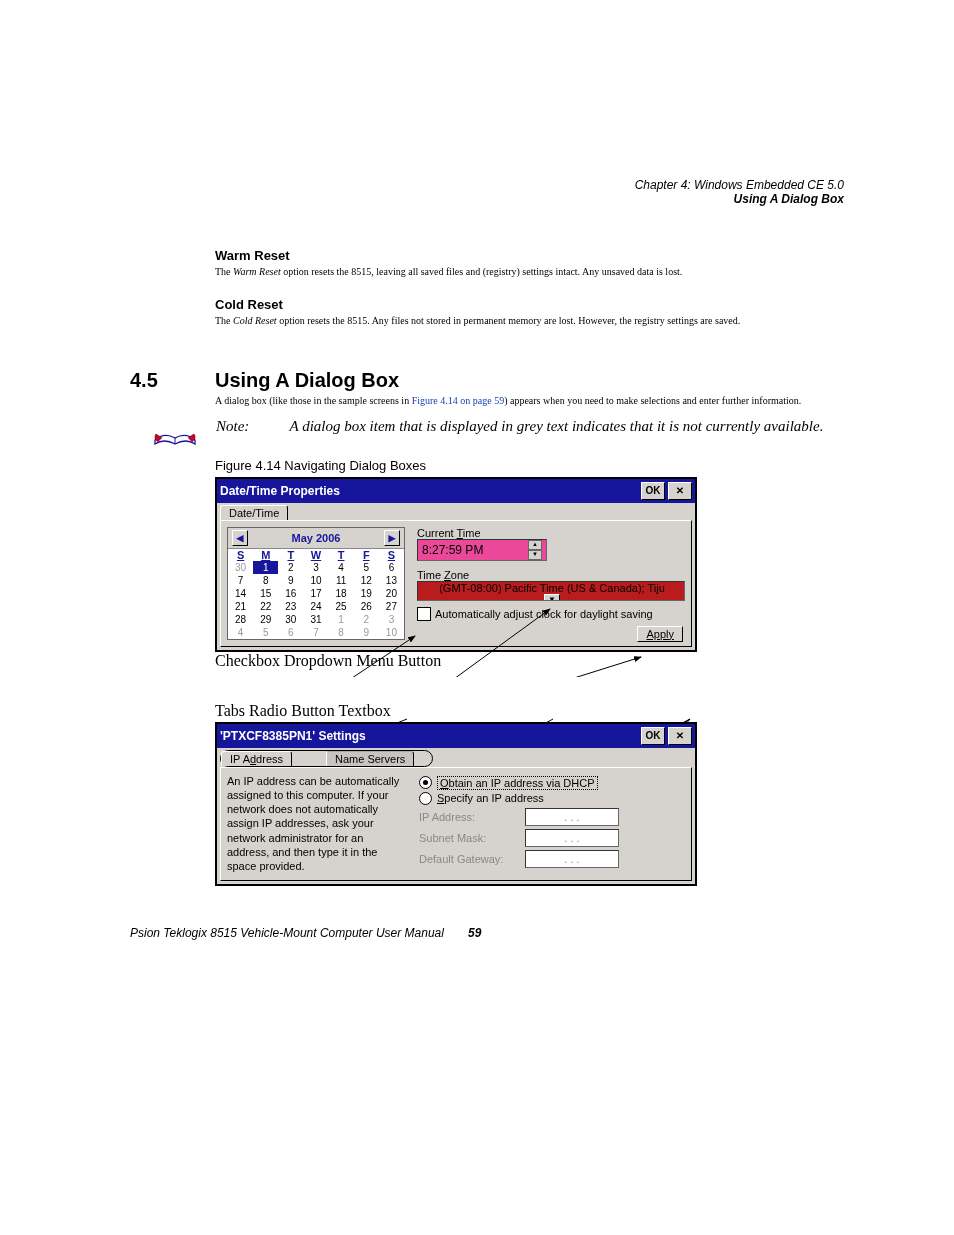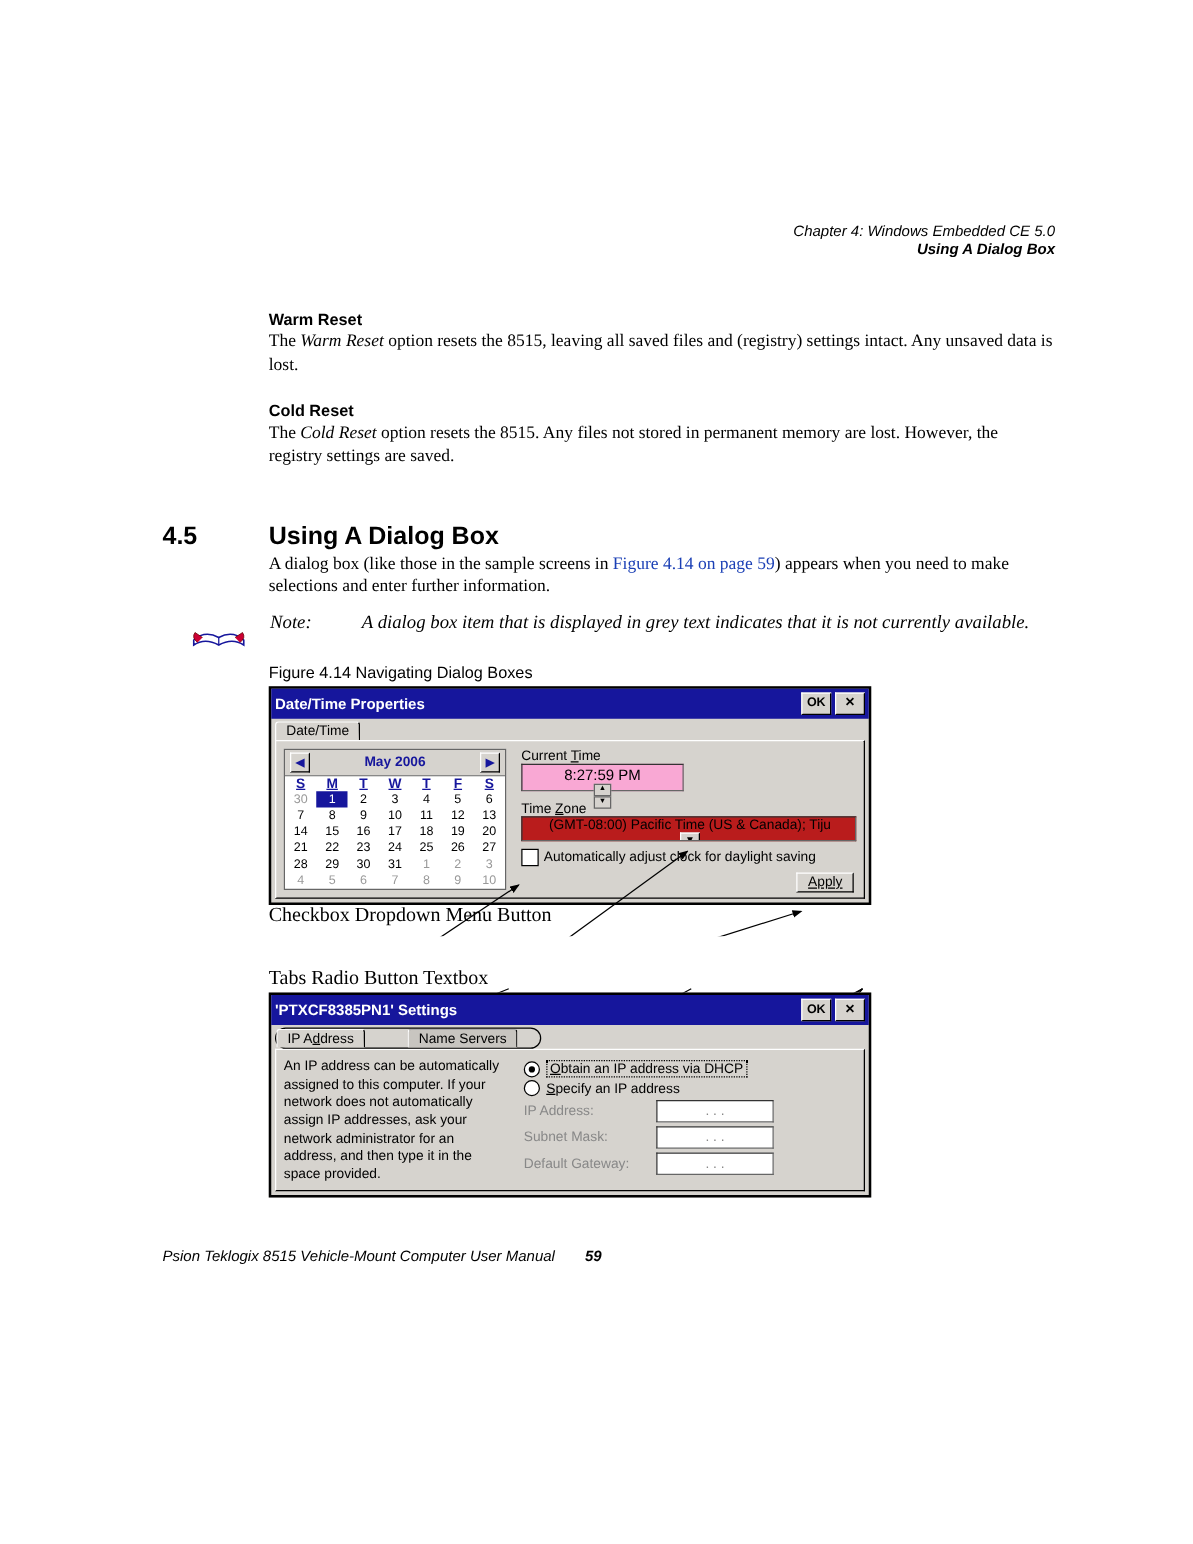--- a/index.html
+++ b/index.html
@@ -25,21 +25,21 @@
   .header-chapter { font-size: 12px; }
   .header-section { font-size: 12px; font-weight: bold; }
   .content-col { margin-left: 85px; }
   h4.subhead {
     font-family: Verdana, Geneva, sans-serif;
     font-weight: bold;
     font-size: 13px;
     margin: 18px 0 2px 0;
   }
   p.body {
-    font-size: 14px;
+    font-size: 10px;
     line-height: 1.35;
     margin: 2px 0 8px 0;
   }
   .italic { font-style: italic; }
   .h2row {
     display: flex;
     align-items: baseline;
     margin-top: 42px;
   }
   .h2num {
@@ -163,23 +163,22 @@
   .cal-dow { font-weight: bold; text-decoration: underline; color: #16169c; font-size: 11px; }
   .cal-day { font-size: 10px; padding:1px 0; }
   .cal-day.dim { color: #999; }
   .cal-day.sel { background: #16169c; color: #fff; }
   .right-col { flex: 1; position: relative; }
   .lbl { font-size: 11px; }
   .und { text-decoration: underline; }
   .timebox {
     display: inline-flex; align-items: center;
     border: 1px solid #666; border-top-color:#333; border-left-color:#333;
-    background:#f9a8d4; padding: 1px 4px; height: 18px; width: 120px;
+    background:#ec4899; padding: 1px 4px; height: 18px; width: 120px;
     justify-content: space-between;
-    flex-direction: column;
   }
   .spinner { display:flex; flex-direction:column; }
   .spin { width:12px; height:8px; border:1px solid #666; background:#d6d3ce; font-size:6px; line-height:6px; text-align:center; }
   .dropdown {
     display:flex; align-items:center; justify-content: space-between;
     border: 1px solid #666; border-top-color:#333; border-left-color:#333;
     background:#b91c1c; height:18px; padding: 0 2px 0 4px;
     width: 260px; font-size:11px; white-space:nowrap; overflow:hidden;flex-direction:column;
   }
   .dd-btn { width:14px; height:14px; background:#d6d3ce; border:1px solid #000; border-top-color:#fff; border-left-color:#fff; display:flex; align-items:center; justify-content:center; font-size:8px; }

